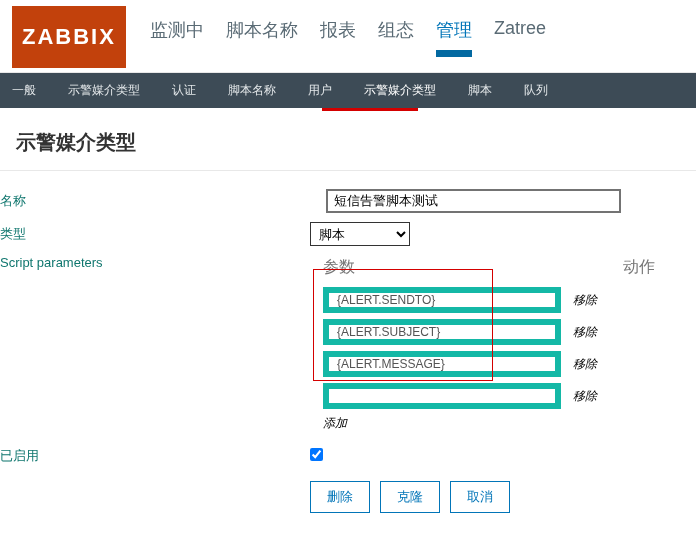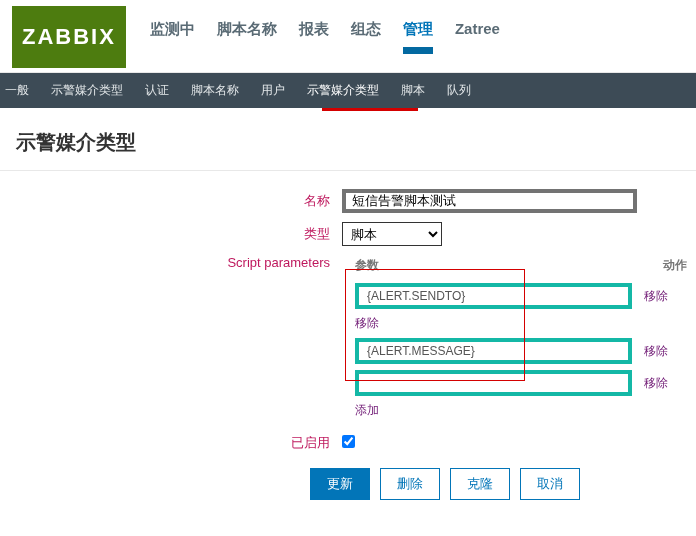--- a/index.html
+++ b/index.html
@@ -1,40 +1,40 @@
 <!DOCTYPE html>
 <html><head>
 <meta charset="utf-8">
 <style>
 * { box-sizing: border-box; margin: 0; padding: 0; }
 body { font-family: Arial, "Microsoft YaHei", sans-serif; font-size: 13px; color: #1f2c33; background: #fff; width: 696px; }
 .header { display: flex; align-items: center; padding: 6px 12px 4px; border-bottom: 1px solid #e8e8e8; }
-.logo { background: #4d7c0f; color: #fff; font-weight: bold; font-size: 22px; letter-spacing: 2px; padding: 18px 10px; margin-right: 24px; }
+.logo { background: #c2410c; color: #fff; font-weight: bold; font-size: 22px; letter-spacing: 2px; padding: 18px 10px; margin-right: 24px; }
 .top-nav { display: flex; gap: 22px; }
-.top-nav a { color: #5a6b75; text-decoration: none; font-size: 15px; padding-bottom: 8px; cursor: pointer; font-weight: bold; }
+.top-nav a { color: #5a6b75; text-decoration: none; font-size: 18px; padding-bottom: 8px; cursor: pointer; }
 .top-nav a.active { color: #0275b8; border-bottom: 7px solid #0369a1; }
-.sub-bar { background: #3d4b56; display: flex; gap: 22px; padding: 9px 5px; }
+.sub-bar { background: #3d4b56; display: flex; gap: 32px; padding: 9px 12px; }
 .sub-bar a { color: #e4e8ea; text-decoration: none; font-size: 12px; cursor: pointer; }
 .sub-bar a.active { color: #fff; }
 .sub-underline { height: 3px; background: transparent; position: relative; }
 .sub-underline .red { position: absolute; left: 322px; width: 96px; height: 3px; background: #d40000; }
 .page-title { font-size: 20px; color: #333; padding: 18px 16px 14px; }
 .content { border-top: 1px solid #e8e8e8; padding: 18px 0 32px 0; }
 .form-row { display: flex; align-items: center; margin-bottom: 9px; }
 .form-row.top { align-items: flex-start; gap: 9px; }
-.label { width: 310px; text-align: right; padding-right: 12px; color: #be185d; font-size: 13px; margin-left: 32px; }
+.label { width: 310px; text-align: left; padding-right: 12px; color: #0f766e; font-size: 13px; }
 .field { flex: 1; }
-input[type="text"].wide { width: 295px; height: 24px; border: 4px solid #737373; padding: 2px 6px; font-size: 13px; }
-input[type="text"].param { width: 277px; height: 26px; border: 4px solid #14b8a6; padding: 2px 8px; font-size: 12px; color: #555; }
+input[type="text"].wide { width: 295px; height: 24px; border: 2px solid #737373; padding: 2px 6px; font-size: 13px; margin-left: 16px; }
+input[type="text"].param { width: 238px; height: 26px; border: 6px solid #14b8a6; padding: 2px 8px; font-size: 12px; color: #555; }
 select { height: 24px; border: 1px solid #333; padding: 1px 4px; font-size: 13px; min-width: 100px; background: #fff; }
 .script-name-underline { width: 58px; height: 2px; background: #d40000; margin-top: 1px; margin-left: 5px; }
 .param-table { width: 340px; }
-.param-header { display: flex; justify-content: space-between; color: #777; font-size: 12px; padding: 2px 4px 6px; font-weight: bold; }
+.param-header { display: flex; justify-content: space-between; color: #777; font-size: 16px; padding: 2px 4px 6px; }
 .param-row { display: flex; align-items: center; gap: 12px; padding: 3px 4px; }
-.param-link { color: #701a75; cursor: pointer; font-size: 12px; }
+.param-link { color: #000000; cursor: pointer; font-size: 12px; font-style: italic; }
 .red-box { border: 1px solid #d40000; position: absolute; pointer-events: none; }
 .btn-row { display: flex; gap: 10px; margin-left: 310px; margin-top: 16px; }
 .btn { padding: 6px 16px; font-size: 13px; cursor: pointer; border: 1px solid #0275b8; background: #fff; color: #0275b8; }
 .btn.primary { background: #0275b8; color: #fff; }
 .checkbox { transform: scale(1); }
 .rel { position: relative; }
 </style>
 </head>
 <body>
 
@@ -91,20 +91,21 @@
       <div class="param-table">
         <div class="param-header">
           <span>参数</span>
           <span>动作</span>
         </div>
         <div class="param-row">
           <input type="text" class="param" value="{ALERT.SENDTO}" style="">
           <span class="param-link">移除</span>
         </div>
         <div class="param-row">
+          <input type="text" class="param" value="{ALERT.SUBJECT}" style="">
           <span class="param-link">移除</span>
         </div>
         <div class="param-row">
           <input type="text" class="param" value="{ALERT.MESSAGE}" style="">
           <span class="param-link">移除</span>
         </div>
         <div class="param-row">
           <input type="text" class="param" value="" style="">
           <span class="param-link">移除</span>
         </div>
@@ -117,19 +118,18 @@
   </div>
 
   <div class="form-row" style="margin-top:12px;">
     <div class="label">已启用</div>
     <div class="field">
       <input type="checkbox" class="checkbox" checked="" style="">
     </div>
   </div>
 
   <div class="btn-row">
-    <button class="btn primary">更新</button>
     <button class="btn">删除</button>
     <button class="btn">克隆</button>
     <button class="btn">取消</button>
   </div>
 
 </div>
 
 </body></html>

